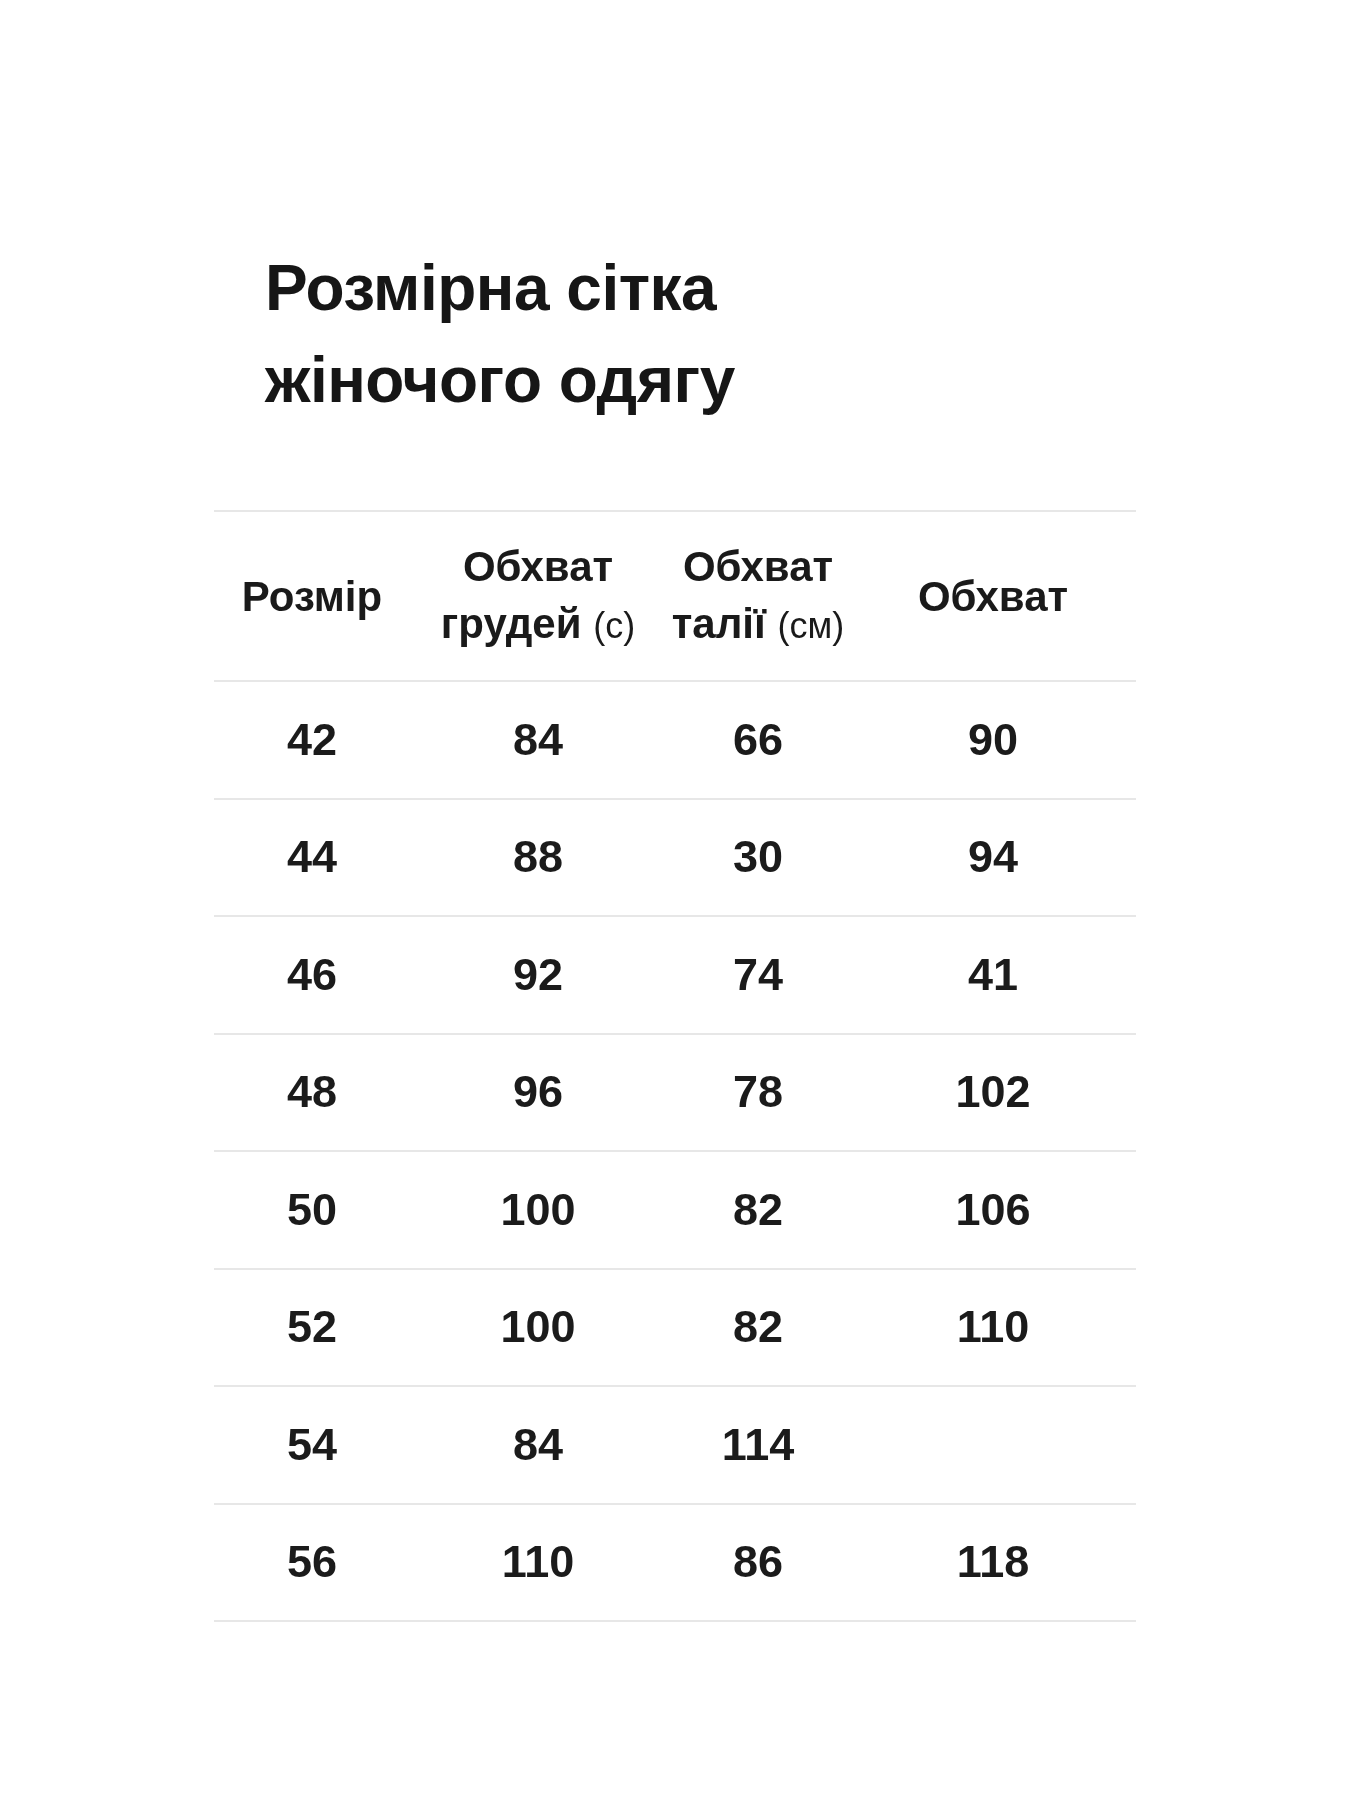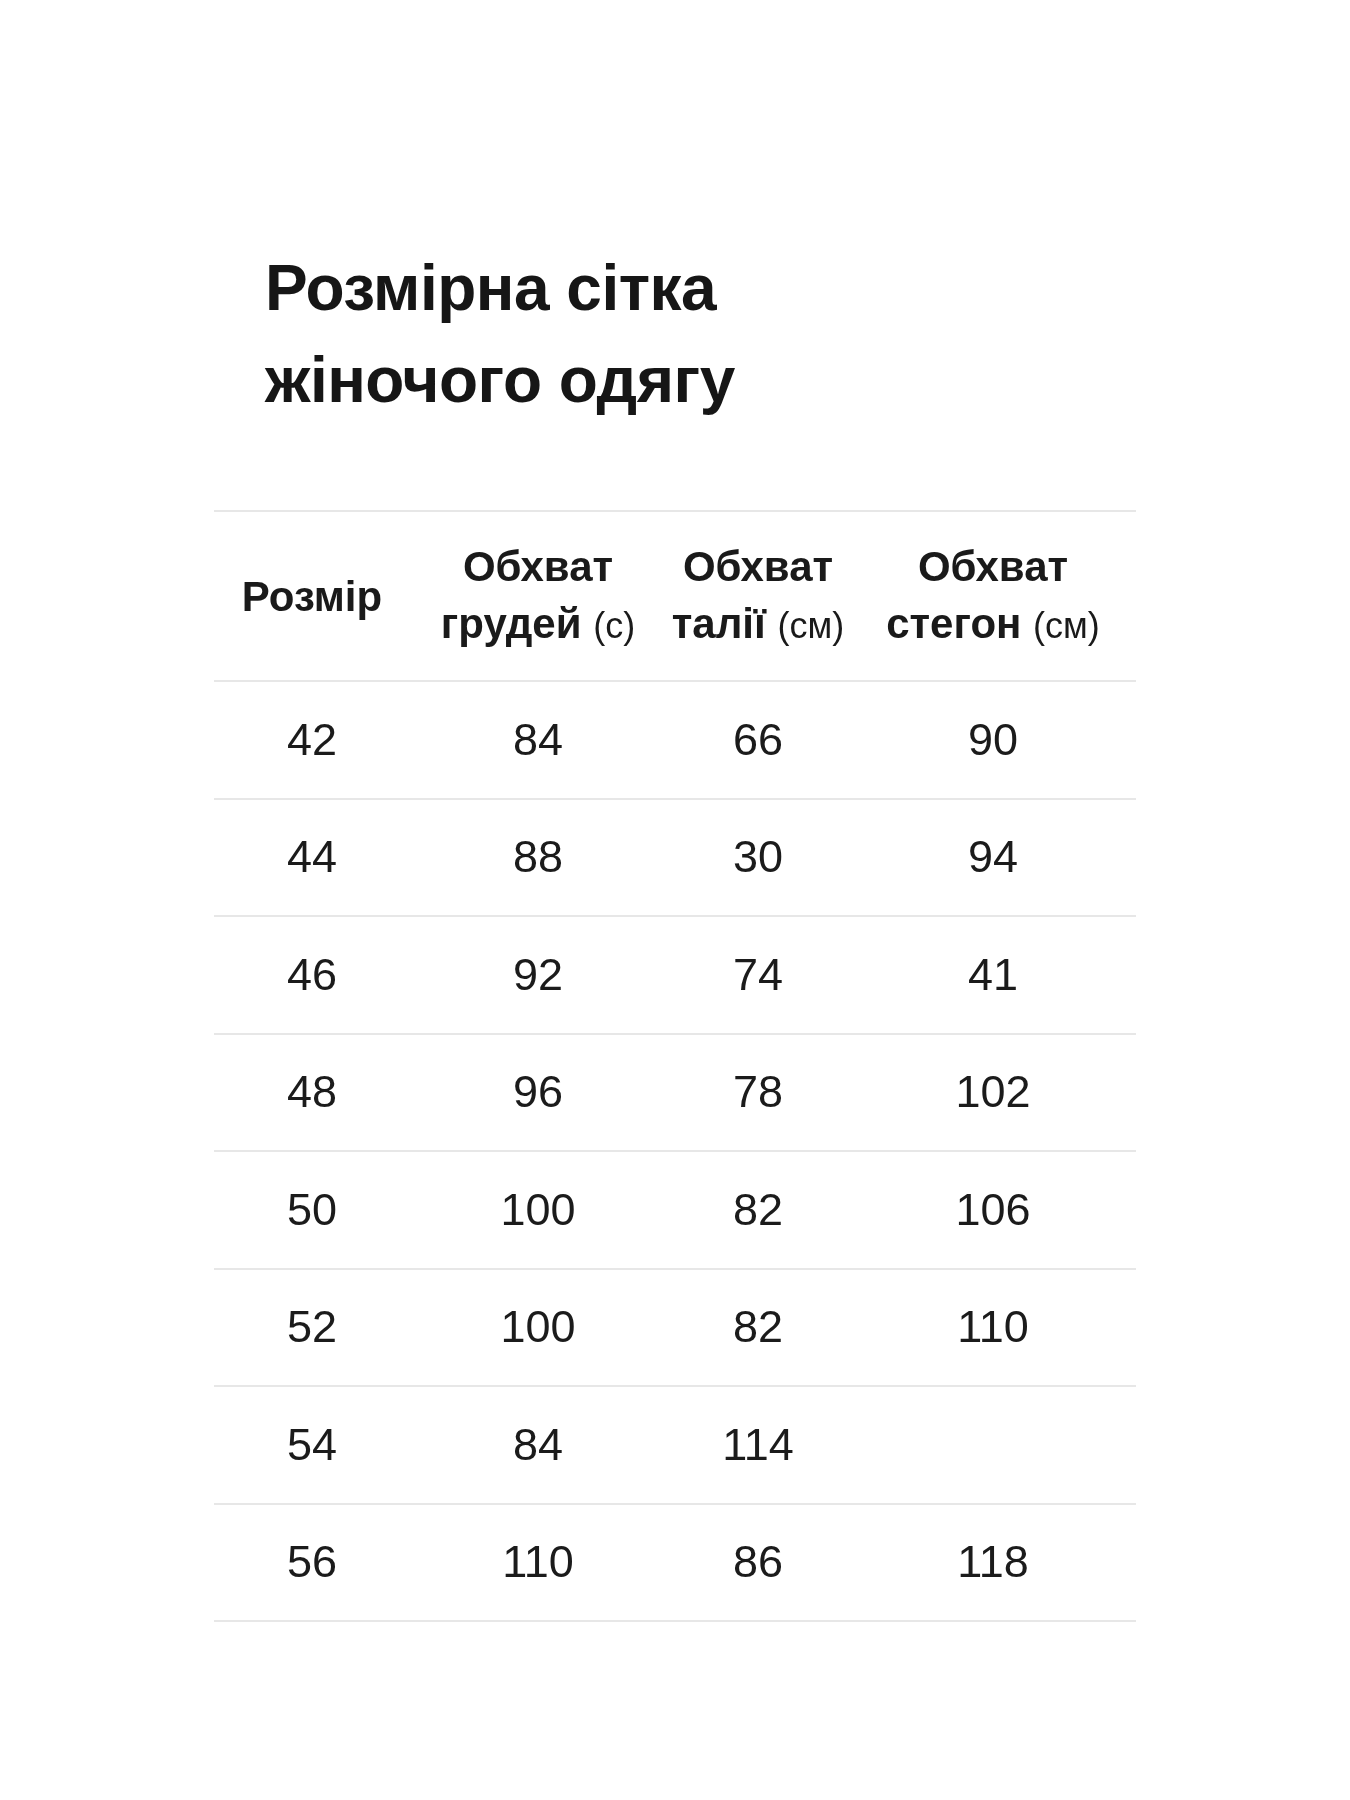--- a/index.html
+++ b/index.html
@@ -57,21 +57,21 @@
   .tr {
     height: 117.5px;
     box-sizing: border-box;
     border-bottom: 2px solid #e7e7e7;
   }
   .td {
     display: flex;
     align-items: center;
     justify-content: center;
     font-size: 45px;
-    font-weight: 400;
+    font-weight: 700;
     color: #1b1b1b;
   }
 </style>
 </head>
 <body>
 
 <h1 class="title"><span>Розмірна сітка</span><br><span>жіночого одягу</span></h1>
 
 <div class="size-table">
   <div class="thead grid">
@@ -81,21 +81,20 @@
     <div class="th">
       <span>Обхват</span>
       <span><span>грудей</span>&nbsp;<span class="unit">(с)</span></span>
     </div>
     <div class="th">
       <span>Обхват</span>
       <span><span>талії</span>&nbsp;<span class="unit">(см)</span></span>
     </div>
     <div class="th">
       <span>Обхват</span>
-      <span><span>стегон</span>&nbsp;<span class="unit">(см)</span></span>
     </div>
   </div>
   <div>
       <div class="tr grid">
         <div class="td">42</div>
         <div class="td">84</div>
         <div class="td">66</div>
         <div class="td">90</div>
       </div>
       <div class="tr grid">

